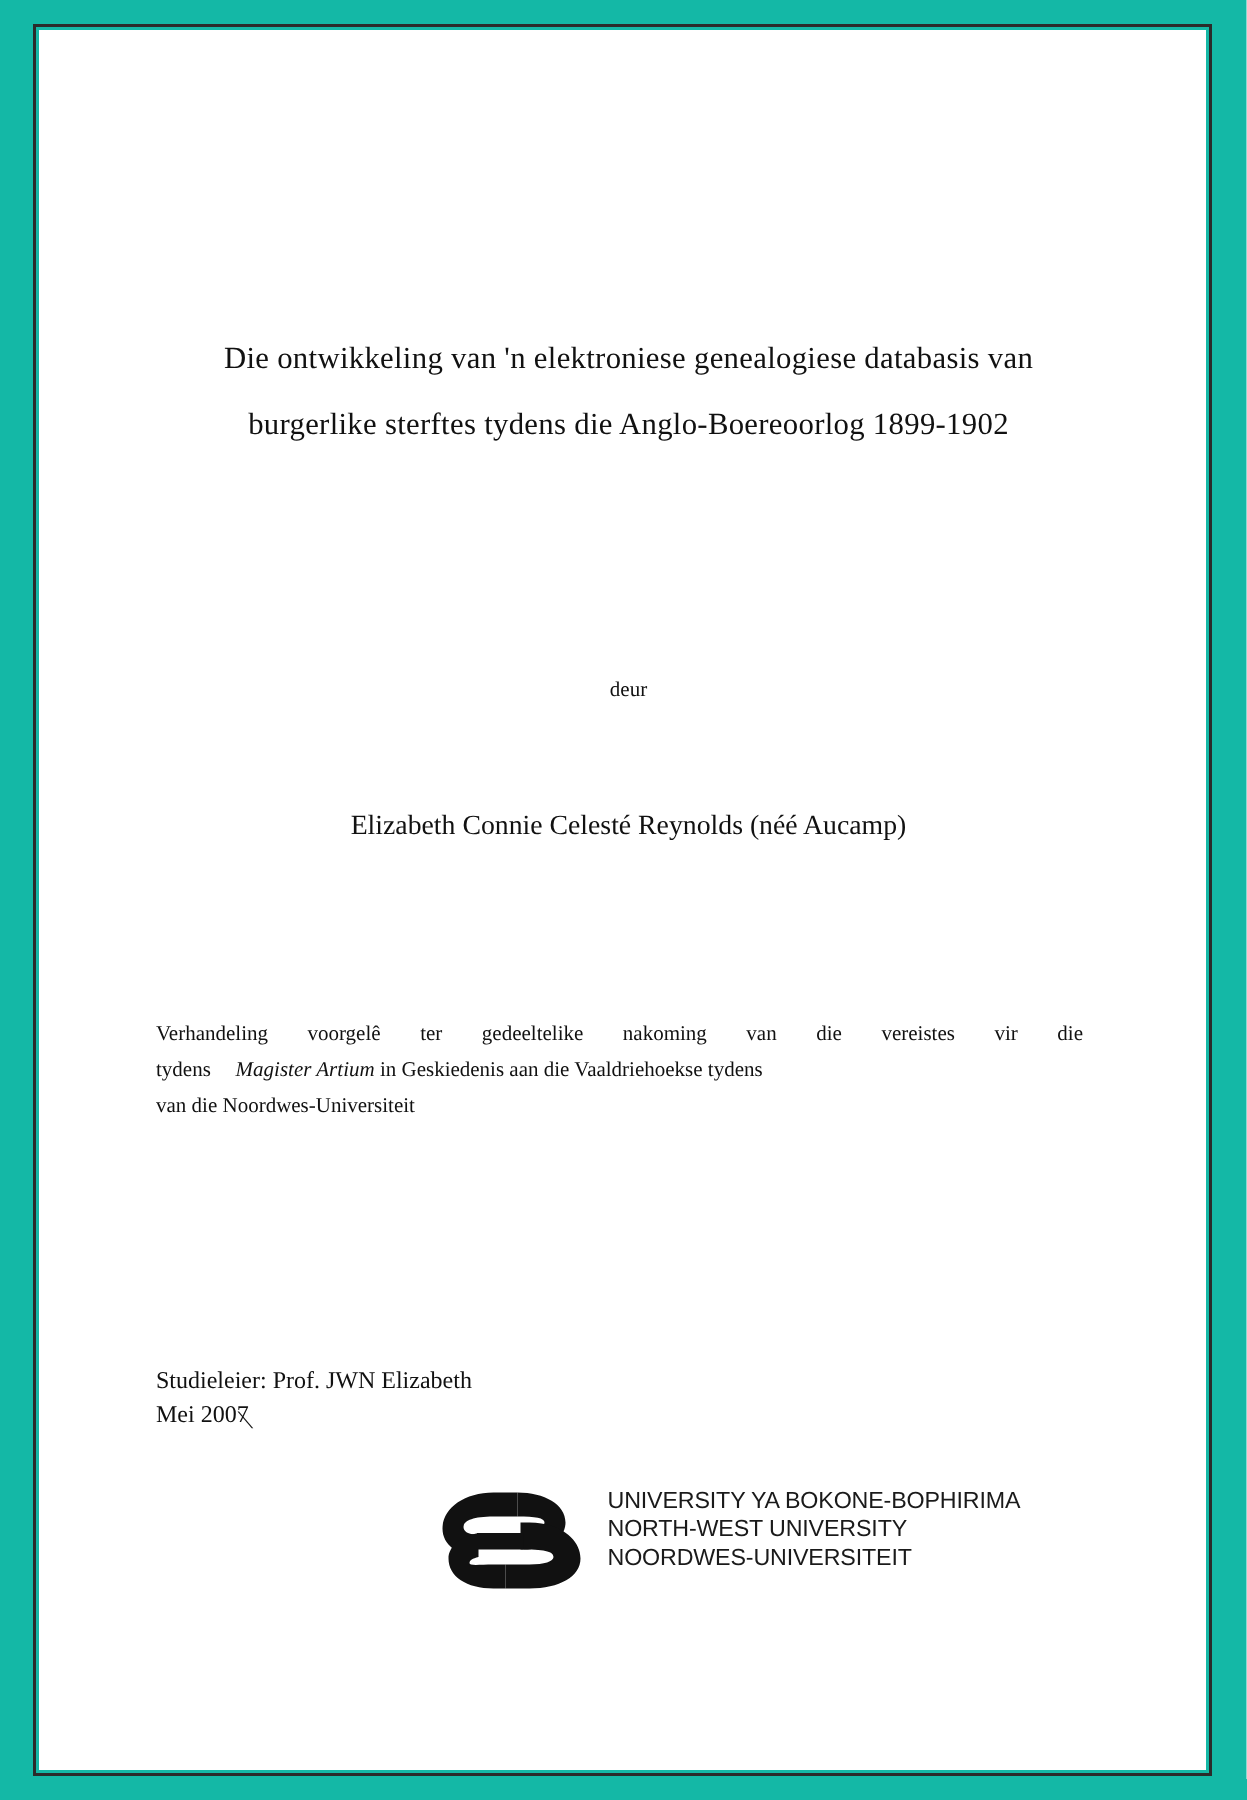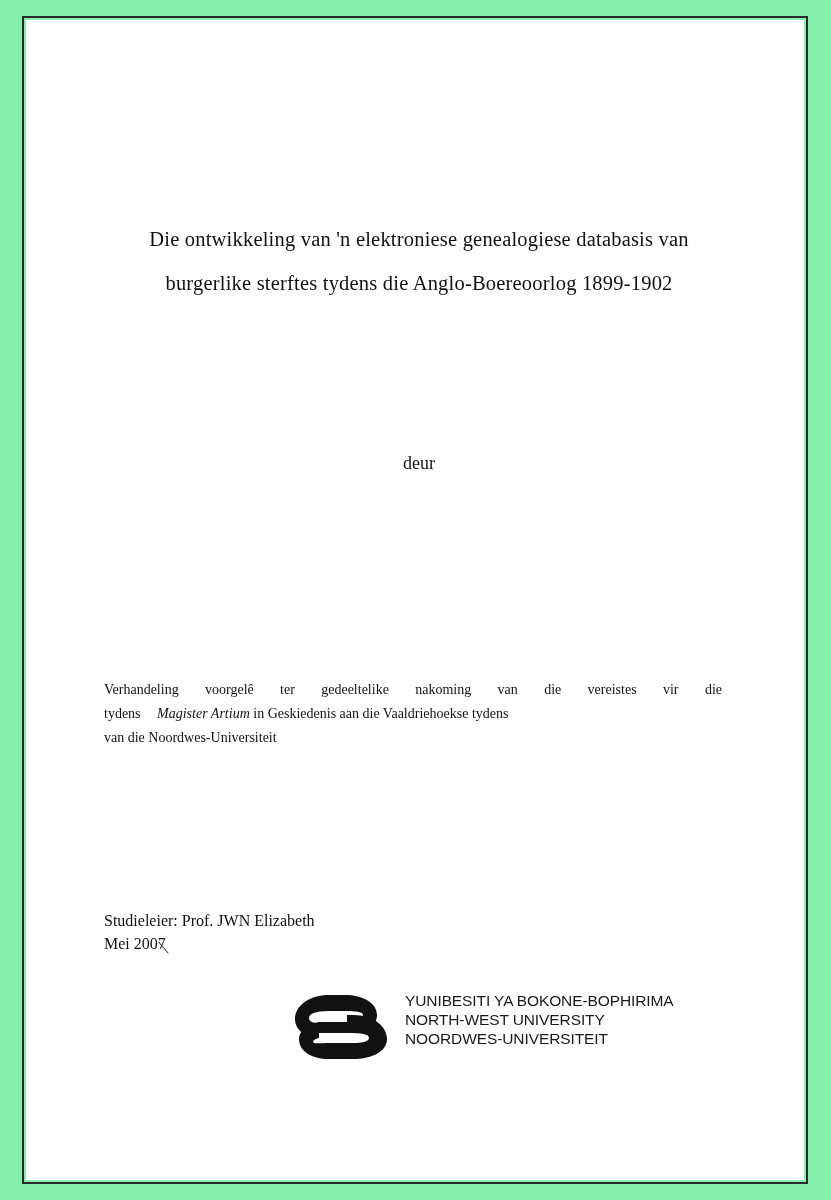--- a/index.html
+++ b/index.html
@@ -11,21 +11,21 @@
     width: 831px;
     height: 1200px;
     font-family: "Liberation Serif", serif;
     color: #111111;
     overflow: hidden;
   }
   .page {
     position: relative;
     width: 831px;
     height: 1200px;
-    background: #86efac;
+    background: #14b8a6;
   }
   
   .scan-frame {
     position: absolute;
     left: 22px;
     top: 16px;
     width: 786px;
     height: 1168px;
     border: 2px solid #2b2b2b;
     box-sizing: border-box;
@@ -60,21 +60,21 @@
     letter-spacing: 0.2px;
     white-space: nowrap;
   }
 
   .deur {
     position: absolute;
     top: 433px;
     left: 0;
     width: 630px;
     text-align: center;
-    font-size: 18px;
+    font-size: 14px;
   }
 
   .author {
     position: absolute;
     top: 521px;
     left: 0;
     width: 630px;
     text-align: center;
     font-size: 18.5px;
   }
@@ -152,20 +152,21 @@
   <div class="sheet">
     <div class="content">
 
       <div class="title-block">
         <div class="title-line">Die ontwikkeling van 'n elektroniese genealogiese databasis van</div>
         <div class="title-line">burgerlike sterftes tydens die Anglo-Boereoorlog 1899-1902</div>
       </div>
 
       <div class="deur">deur</div>
 
+      <div class="author">Elizabeth Connie Celesté Reynolds (néé Aucamp)</div>
 
       <div class="statement">
         <div class="l1">Verhandeling voorgelê ter gedeeltelike nakoming van die vereistes vir die</div>
         <div><span>tydens </span><em>Magister Artium</em><span> in Geskiedenis aan die Vaaldriehoekse tydens</span></div>
         <div>van die Noordwes-Universiteit</div>
       </div>
 
       <div class="supervisor">
         <div>Studieleier: Prof. JWN Elizabeth</div>
         <div class="date-line"><span>Mei 2007</span><span class="tick">⟍</span></div>
@@ -177,21 +178,21 @@
             <g fill="#111111">
               <path d="M44 6 C24 6 10 17 10 30 C10 41 20 48 33 48 L33 34 C27 34 24 32 24 29 C24 25 30 22 44 22 L60 22 L60 6 Z"></path>
               <path d="M60 22 L60 6 C78 6 92 14 92 26 C92 37 80 44 64 44 L64 30 C72 30 78 29 78 26 C78 23 72 22 60 22 Z"></path>
               <path d="M68 26 C88 26 102 37 102 50 C102 62 88 70 68 70 L52 70 L52 54 L68 54 C78 54 84 52 84 49 C84 45 77 44 62 44 L62 26 Z"></path>
               <path d="M52 54 L52 70 L44 70 C26 70 14 62 14 50 C14 42 22 35 34 33 L34 49 C30 50 28 51 28 53 C28 55 34 54 44 54 Z"></path>
               <rect x="33" y="33" width="31" height="11"></rect>
             </g>
           </svg>
         </div>
         <div class="logo-text">
-          <div>YUNIBESITI YA BOKONE-BOPHIRIMA</div>
+          <div>UNIVERSITY YA BOKONE-BOPHIRIMA</div>
           <div>NORTH-WEST UNIVERSITY</div>
           <div>NOORDWES-UNIVERSITEIT</div>
         </div>
       </div>
 
     </div>
   </div>
 </div>
 
 </body></html>

